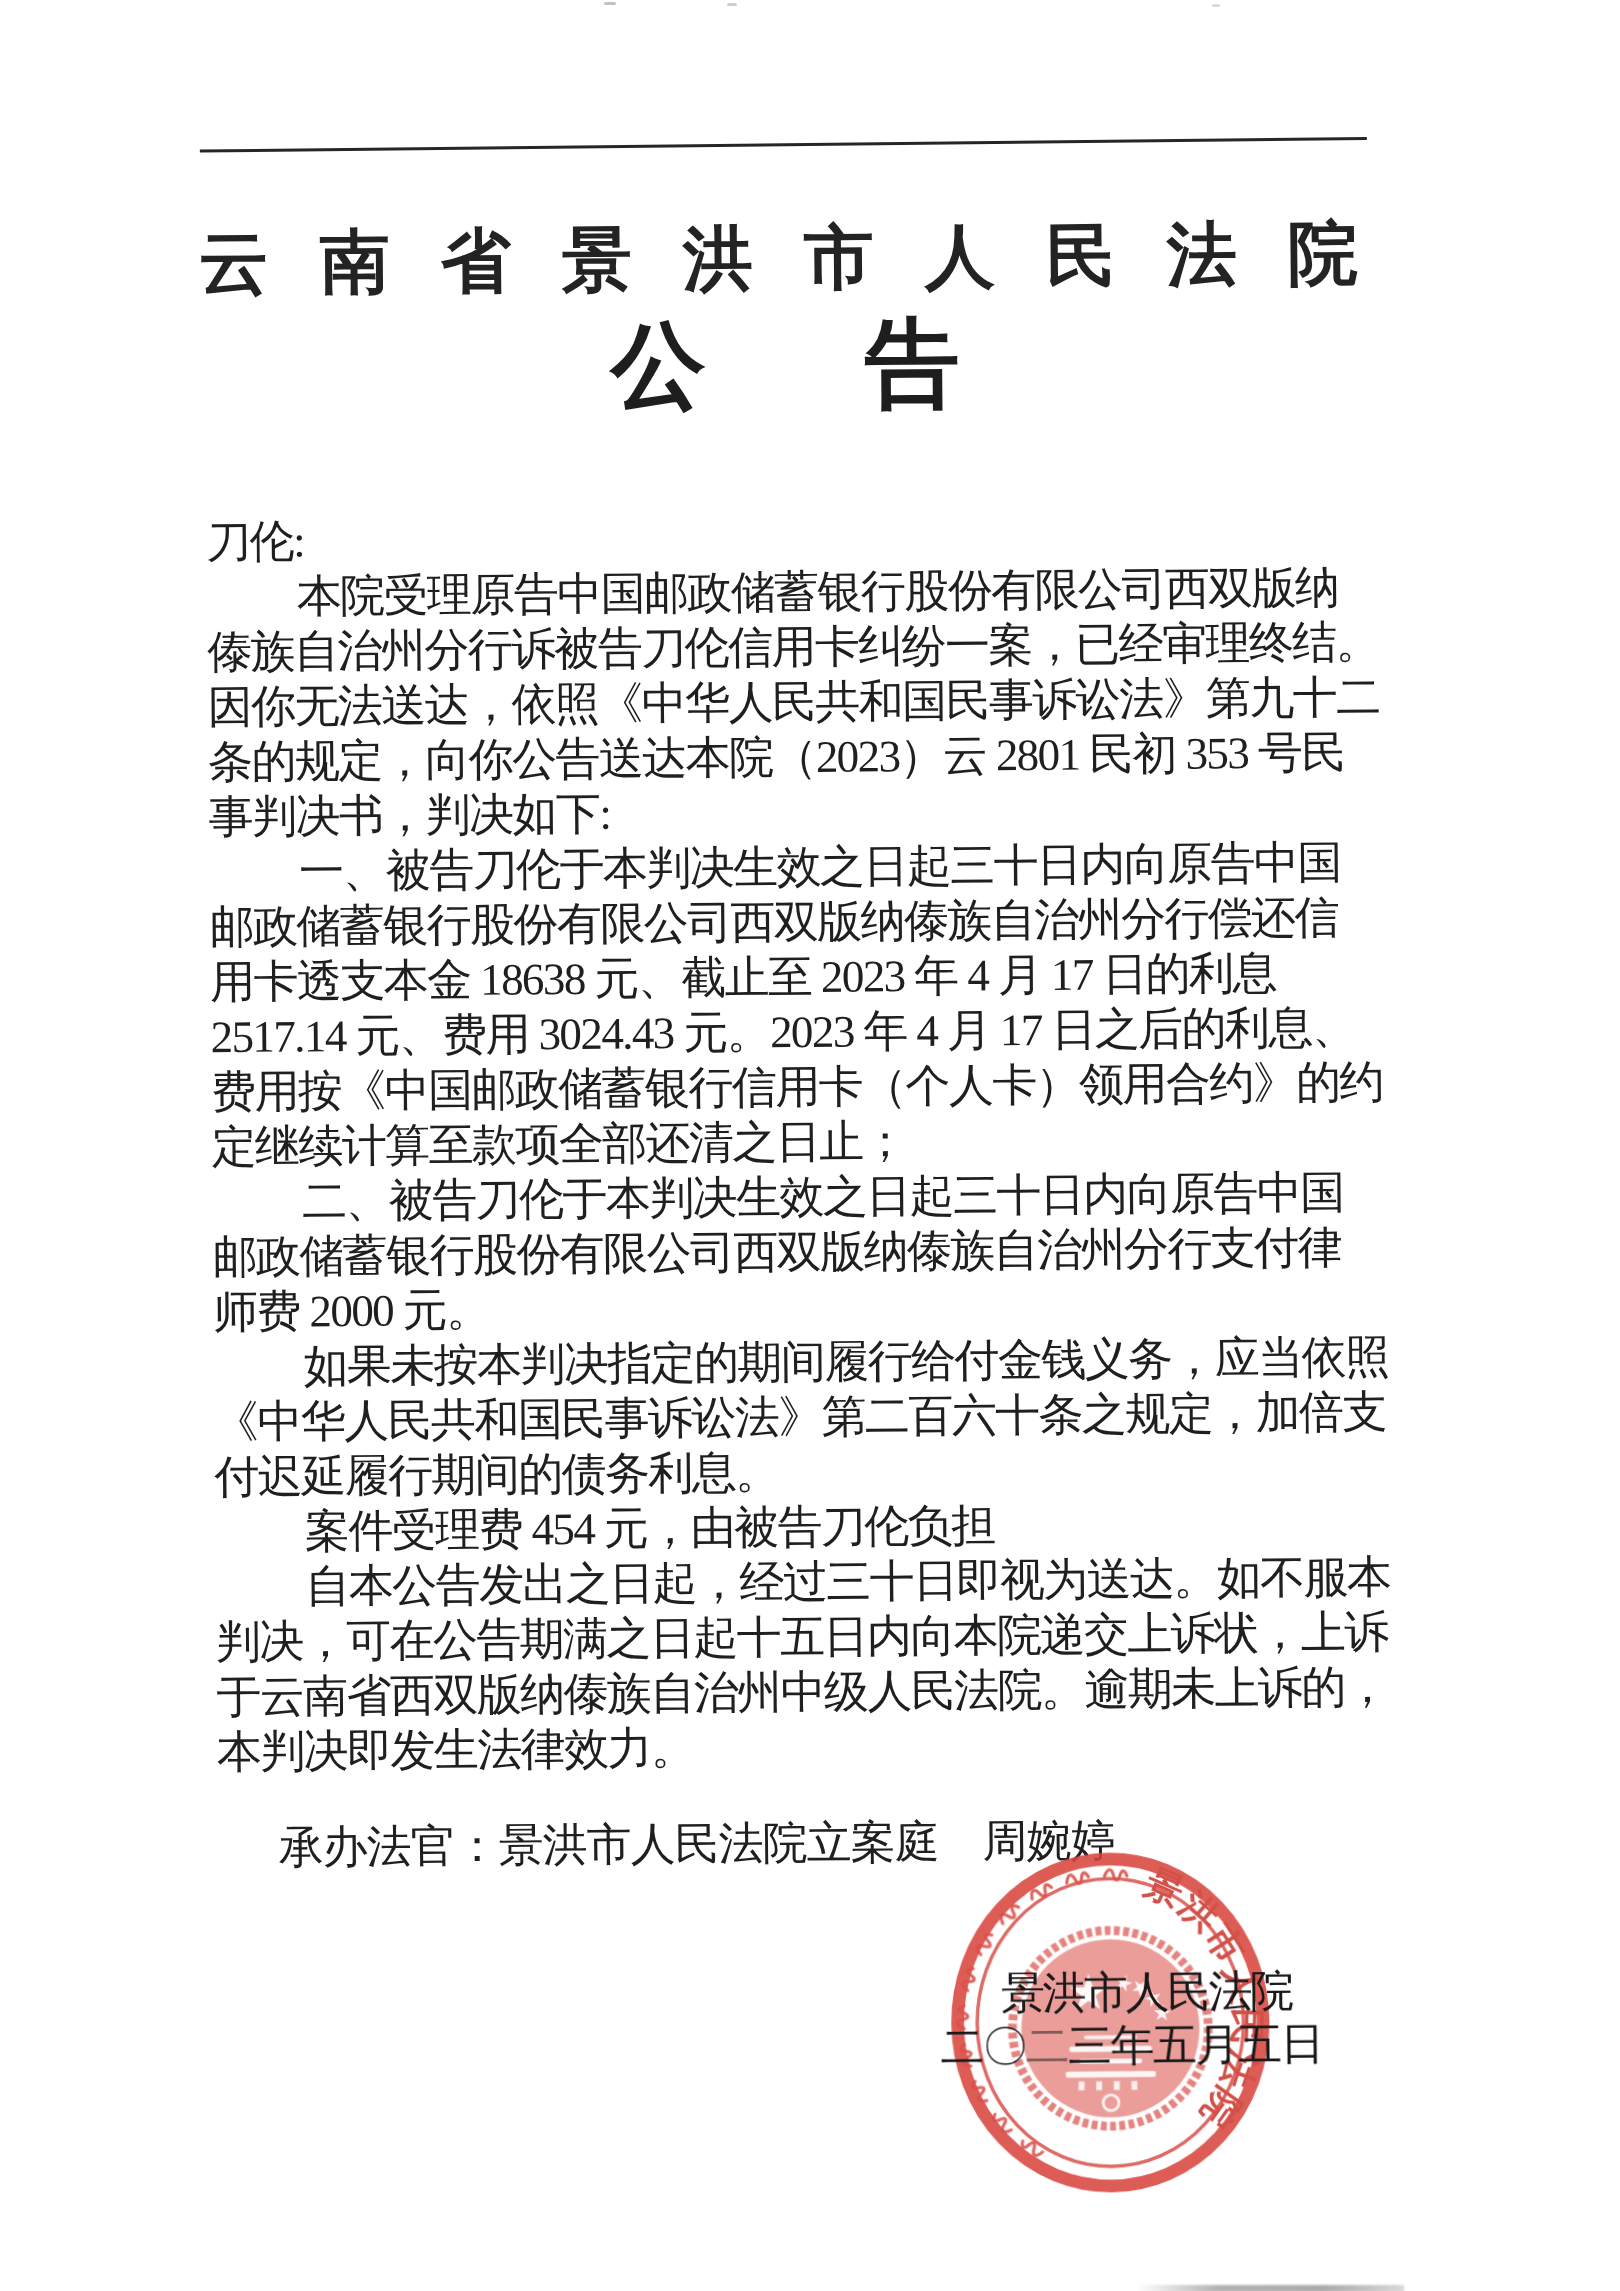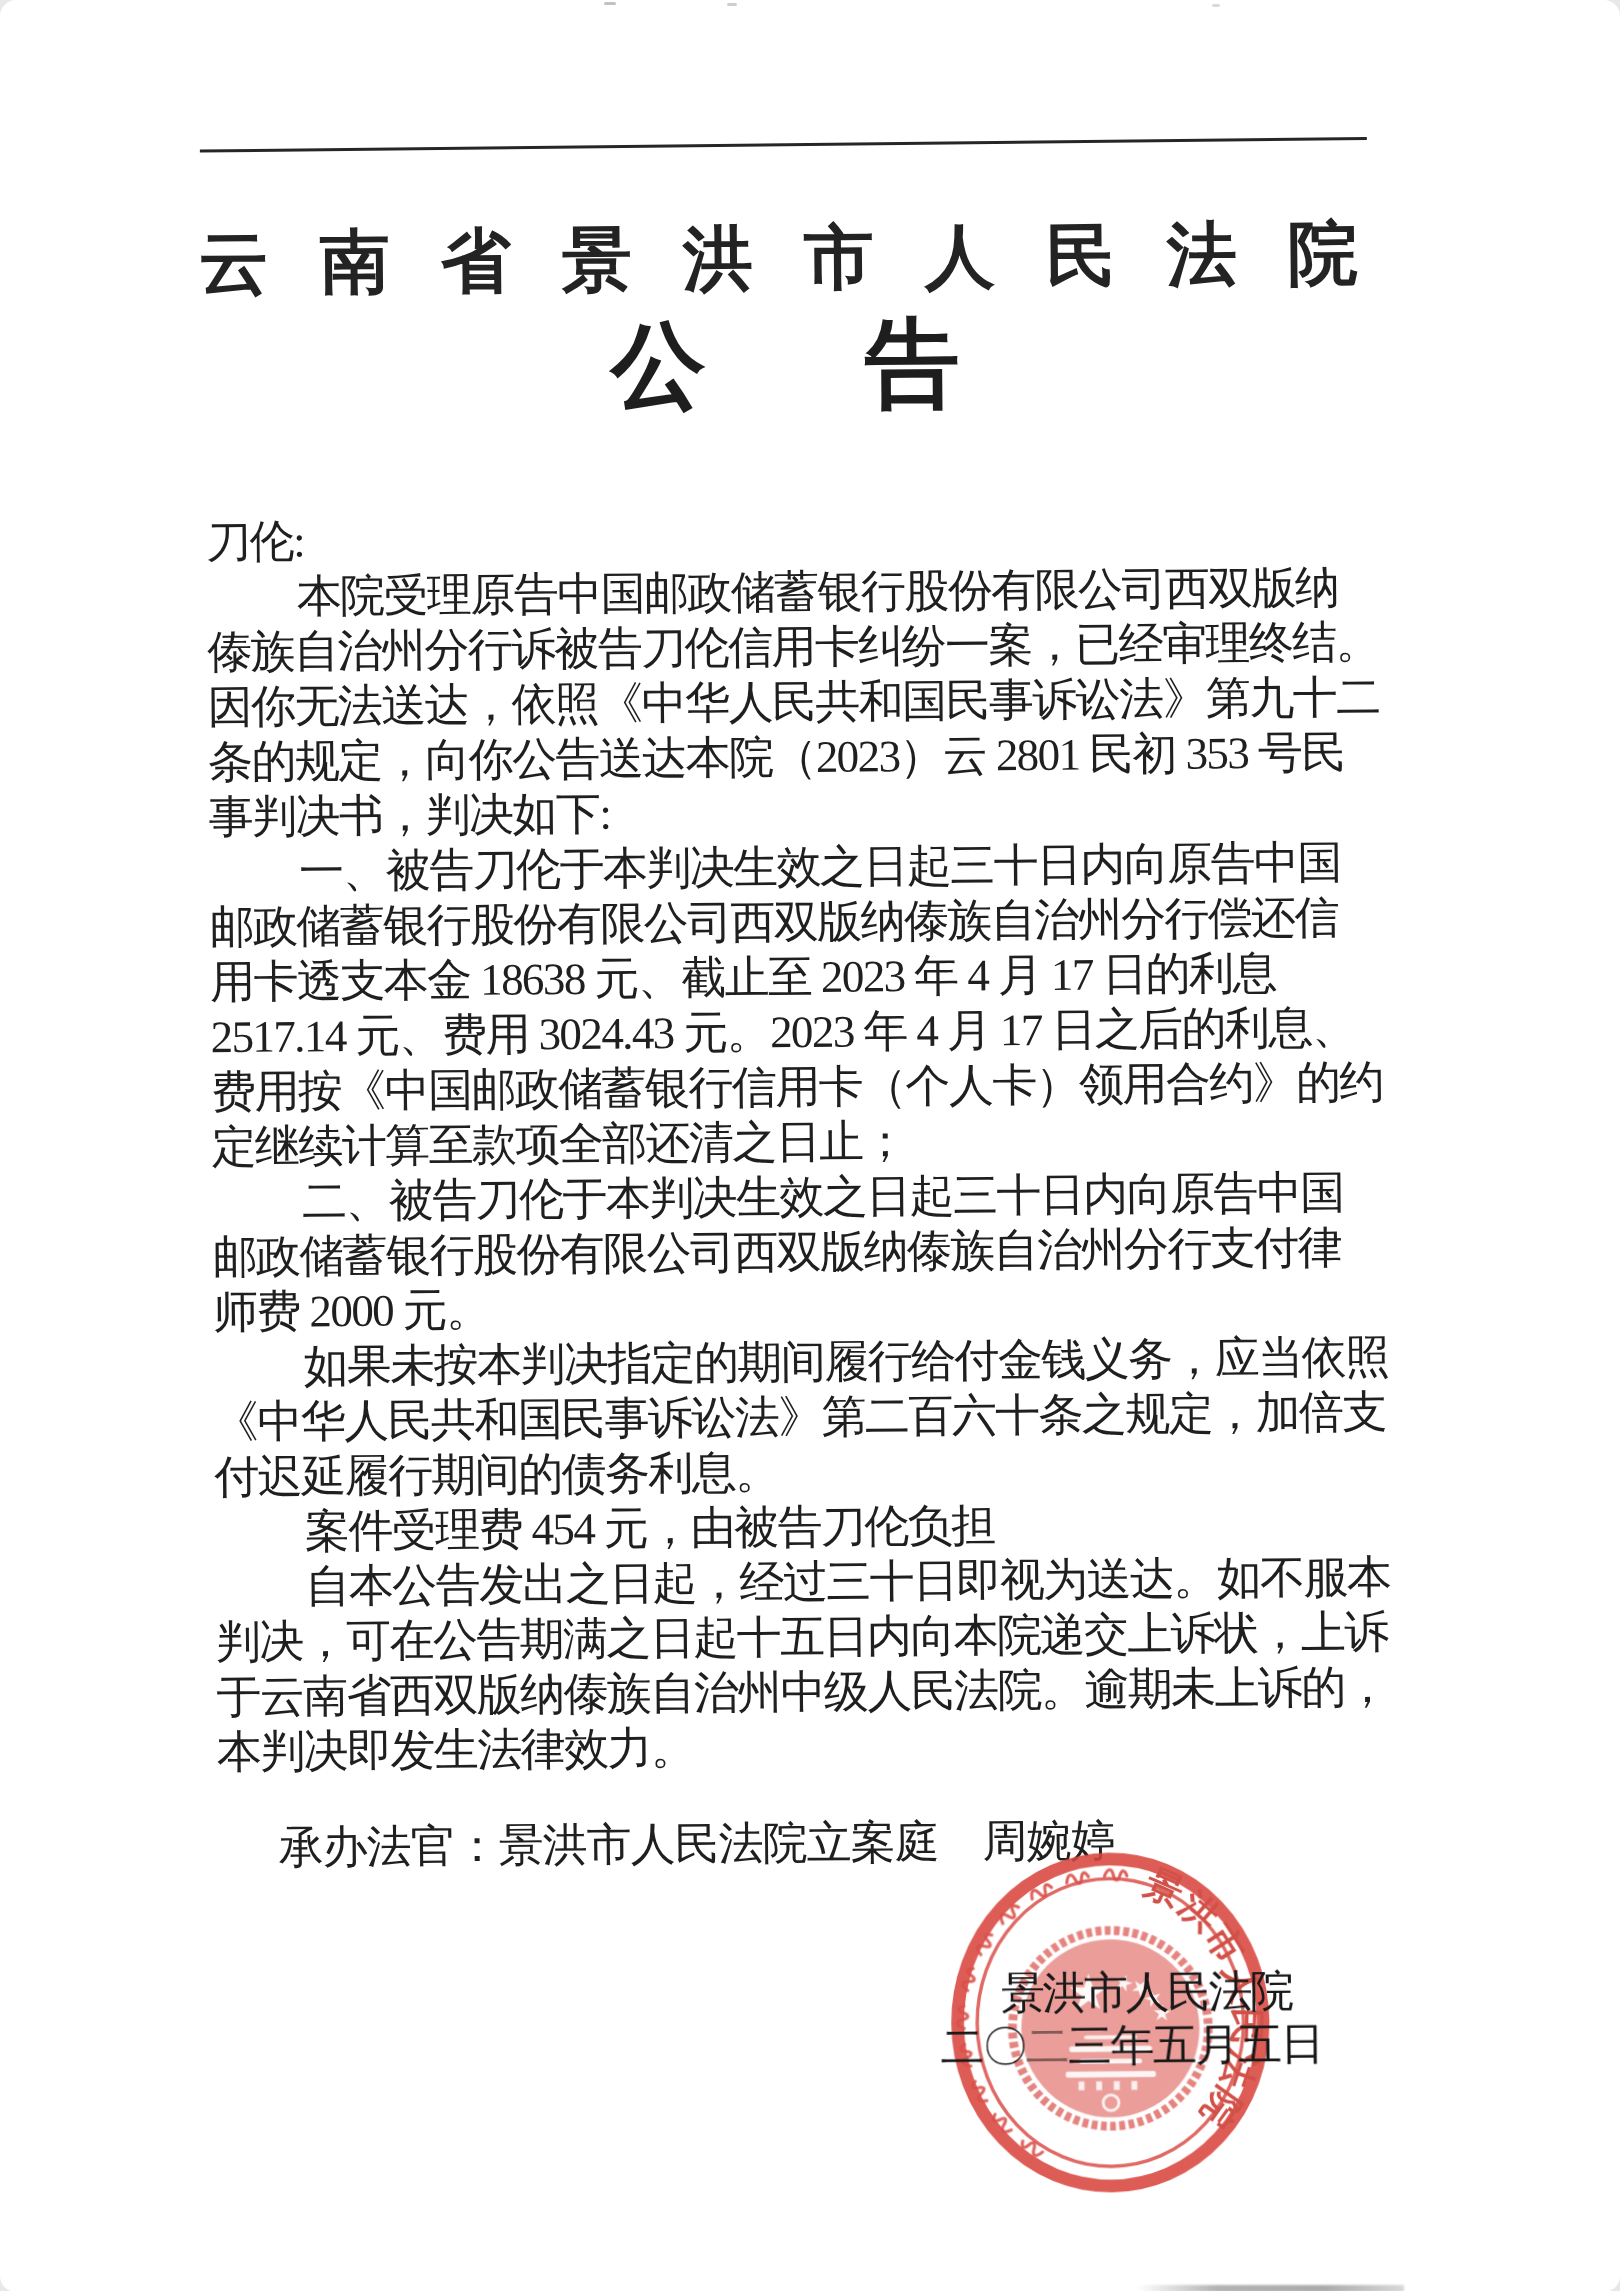--- a/index.html
+++ b/index.html
@@ -1,18 +1,18 @@
 <!DOCTYPE html>
 <html><head>
 <meta charset="utf-8">
 <style>
   html,body{margin:0;padding:0;background:#e8e8e8;}
   .page{
     position:relative;width:1620px;height:2292px;background:#ffffff;overflow:hidden;
-    font-family:"Liberation Serif","DejaVu Serif",serif;color:#1f1f1f;border-radius:16px;
+    font-family:"Liberation Serif","DejaVu Serif",serif;color:#1f1f1f;
   }
   .skew{position:absolute;left:0;top:0;width:1620px;height:2292px;
     transform:rotate(-0.5deg);transform-origin:810px 1078px;}
   .rule{position:absolute;left:208px;top:143px;width:1167px;height:2.9px;background:#262626;
     transform:rotate(-0.12deg);}
   .court-title{position:absolute;left:206px;top:212px;font-size:70px;font-weight:700;
     letter-spacing:51px;white-space:nowrap;color:#232323;}
   .doc-title{position:absolute;left:617px;top:302px;font-size:95px;font-weight:700;
     letter-spacing:159px;white-space:nowrap;color:#1e1e1e;}
   .bodyblock{position:absolute;left:211px;top:510px;width:1191px;

